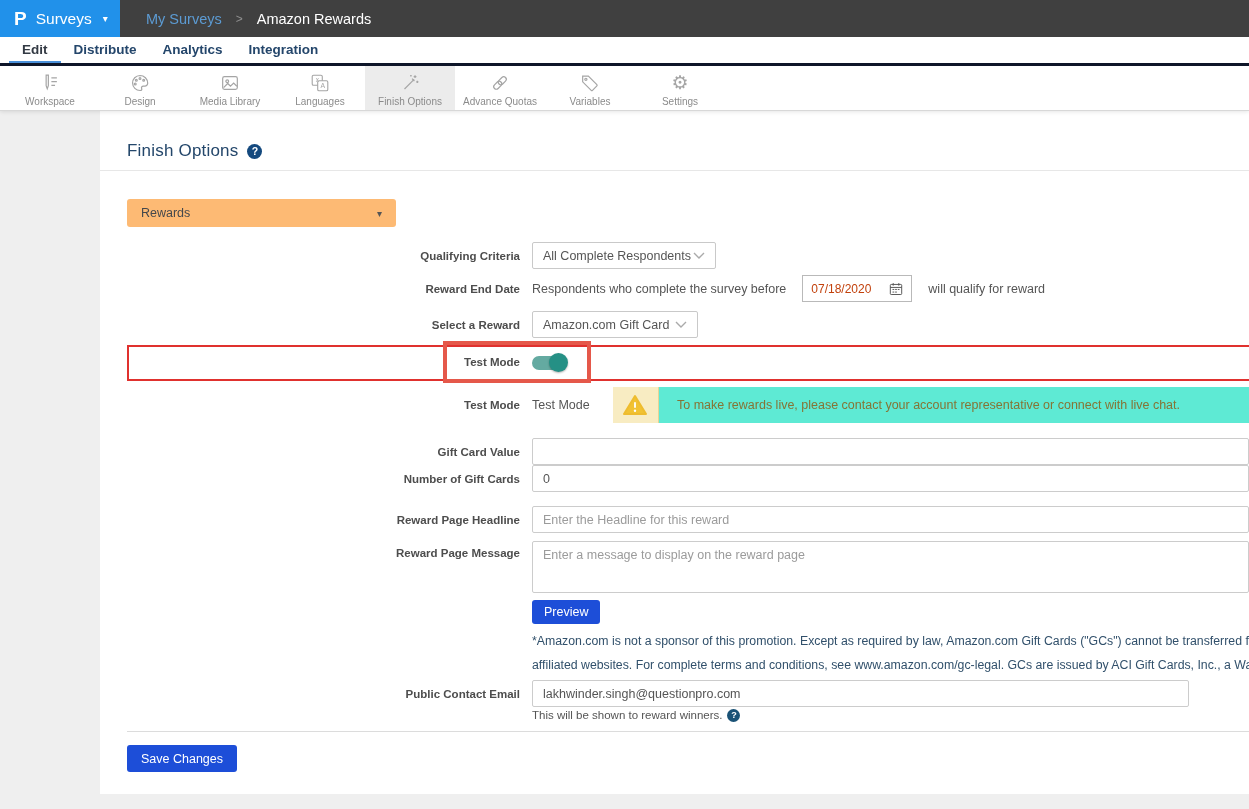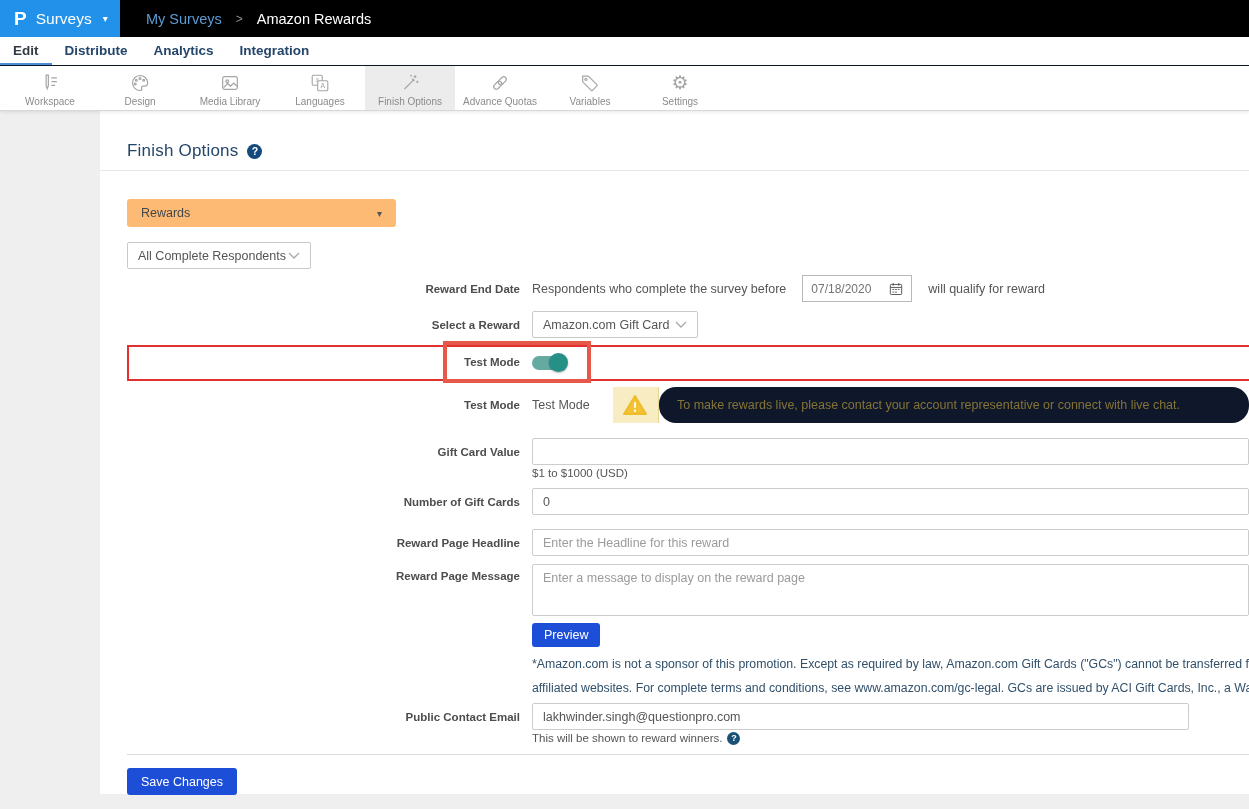--- a/index.html
+++ b/index.html
@@ -6,28 +6,28 @@
   html,body { width:1249px; height:809px; overflow:hidden; background:#efefef;
     font-family:"Liberation Sans", sans-serif; }
 
   
   .topbar { height:37px; display:flex; }
   .brand { width:120px; background:#2191ea; color:#fff; display:flex; align-items:center;
     padding-left:14px; gap:9px; cursor:pointer; }
   .brand-logo { font-size:19px; font-weight:bold; line-height:1; }
   .brand-name { font-size:15.5px; }
   .brand-caret { font-size:10px; margin-left:2px; }
-  .crumbbar { flex:1; background:#000000; display:flex; align-items:center; padding-left:26px; }
+  .crumbbar { flex:1; background:#404040; display:flex; align-items:center; padding-left:26px; }
   .crumb-parent { color:#5c9bd3; font-size:14.5px; cursor:pointer; text-decoration:none; }
   .crumb-sep { color:#8f8f8f; font-size:12px; margin:0 14px; }
   .crumb-current { color:#ffffff; font-size:14.5px; }
 
   
-  .tabs { height:29px; background:#fff; display:flex; align-items:stretch; 
-    border-bottom:1px solid #0f172a; }
+  .tabs { height:29px; background:#fff; display:flex; align-items:stretch; padding-left:9px;
+    border-bottom:3px solid #0f172a; }
   .tab { display:flex; align-items:center; padding:0 13px; font-size:13.5px; font-weight:600;
     color:#24466b; cursor:pointer; border-bottom:2px solid transparent; }
   .tab.active { border-bottom-color:#4a90d9; color:#333a44; }
 
   
   .toolbar { height:45px; background:#fff; display:flex; padding-left:5px;
     border-bottom:1px solid #d8d8d8; box-shadow:0 1px 4px rgba(0,0,0,.10); position:relative; }
   .tool { width:90px; display:flex; flex-direction:column; align-items:center; justify-content:center;
     gap:2px; cursor:pointer; padding-top:2px; }
   .tool.active { background:#ececec; }
@@ -69,21 +69,21 @@
   .inp { height:27px; border:1px solid #ccc; border-radius:2px; padding:0 10px; font-size:12.5px;
     color:#555; font-family:inherit; background:#fff; }
   .inp::placeholder, .area::placeholder { color:#9b9b9b; opacity:1; }
   .wide { width:780px; }
   .area { width:780px; height:52px; border:1px solid #ccc; border-radius:2px; padding:6px 10px;
     font-size:12.5px; color:#555; font-family:inherit; resize:none; }
   .email-inp { width:657px; }
 
   .date-box { width:110px; height:27px; border:1px solid #b9b9b9; display:flex; align-items:center;
     justify-content:space-between; padding:0 8px; margin:0 16px; }
-  .date-box input { border:none; outline:none; width:72px; font-size:12px; color:#737373;
+  .date-box input { border:none; outline:none; width:72px; font-size:12px; color:#c2410c;
     font-family:inherit; }
 
   
   .row-qc { margin-bottom:6px; }
   .row-date { margin-bottom:9px; }
   .row-reward { margin-bottom:3px; }
   .row-toggle { position:relative; height:42px; margin-bottom:4px; }
   .row-status { height:36px; margin-bottom:15px; }
   .row-gcv { margin-bottom:0; }
   .helper { margin-left:405px; font-size:11.5px; color:#555; height:16px; display:flex;
@@ -104,22 +104,22 @@
   .tg-track { position:absolute; left:0; top:3px; width:31px; height:14px; border-radius:7px;
     background:#64aaa1; }
   .tg-knob { position:absolute; right:0; top:0; width:19px; height:19px; border-radius:50%;
     background:#259085; box-shadow:0 1px 2px rgba(0,0,0,.3); }
 
   
   .status-val { width:84px; }
   .warn { display:flex; height:36px; width:660px; }
   .warn-ic { width:46px; background:#f8ecc2; border-right:1px solid #e7d495; display:flex;
     align-items:center; justify-content:center; }
-  .warn-tx { flex:1; background:#0f172a; display:flex; align-items:center; padding-left:18px;
-    font-size:12.5px; color:#857435;border-radius:17px; }
+  .warn-tx { flex:1; background:#5eead4; display:flex; align-items:center; padding-left:18px;
+    font-size:12.5px; color:#857435; }
 
   .btn { background:#1d4ed8; color:#fff; border:none; border-radius:3px; font-size:12.5px;
     font-family:inherit; cursor:pointer; }
   .btn-preview { height:24px; padding:0 12px; margin-bottom:9px; }
   .btn-save { height:27px; padding:0 14px; margin-top:13px; }
 
   .disclaimer { font-size:12.3px; color:#31506b; line-height:16.5px; white-space:nowrap;
     margin-bottom:7px; }
   .bottom-rule { border:none; border-top:1px solid #dcdcdc; margin:8px 0 0 0; width:1122px; }
 </style>
@@ -239,20 +239,21 @@
 
     <div class="cat-select">
       <span>Rewards</span>
       <span class="cat-caret">▾</span>
     </div>
 
     <div class="formarea">
 
       
       <div class="frow row-qc">
+        <div class="flabel">Qualifying Criteria</div>
         <div class="sel sel-qc">
           <span>All Complete Respondents</span>
           <svg width="12" height="8" viewBox="0 0 12 8">
             <path d="M1 1l5 5 5-5" stroke="#aaa" fill="none" stroke-width="1.4"></path>
             </svg>
         </div>
       </div>
 
       
       <div class="frow row-date">
@@ -304,23 +305,20 @@
           </div>
           <div class="warn-tx">To make rewards live, please contact your account representative or connect with live chat.</div>
         </div>
       </div>
 
       
       <div class="frow row-gcv">
         <div class="flabel">Gift Card Value</div>
         <input class="inp wide" value="" style="">
       </div>
-      <div class="helper helper-gcv">
-        <span>$1 to $1000 (USD)</span>
-      </div>
 
       
       <div class="frow row-num">
         <div class="flabel">Number of Gift Cards</div>
         <input class="inp wide" value="0" style="">
       </div>
 
       
       <div class="frow row-headline">
         <div class="flabel">Reward Page Headline</div>

